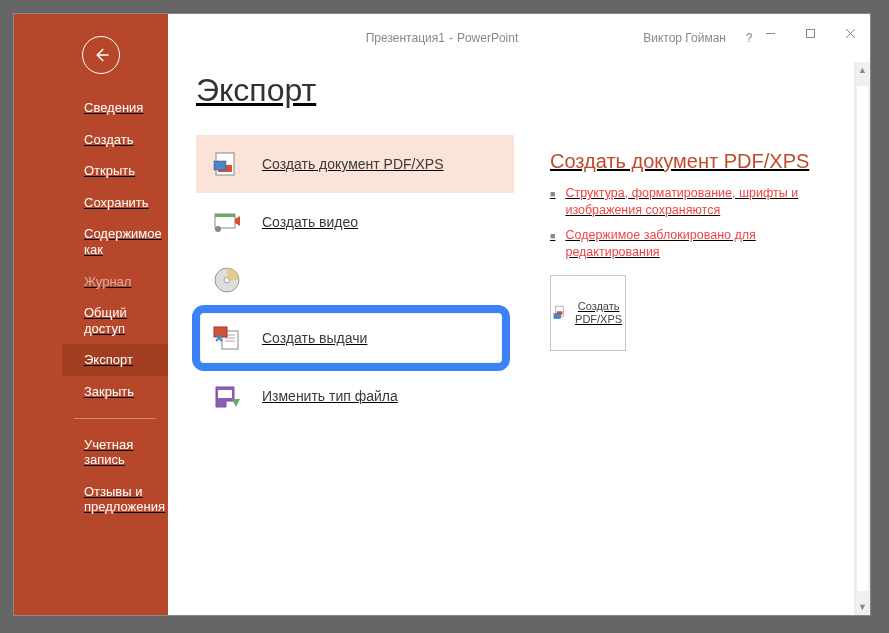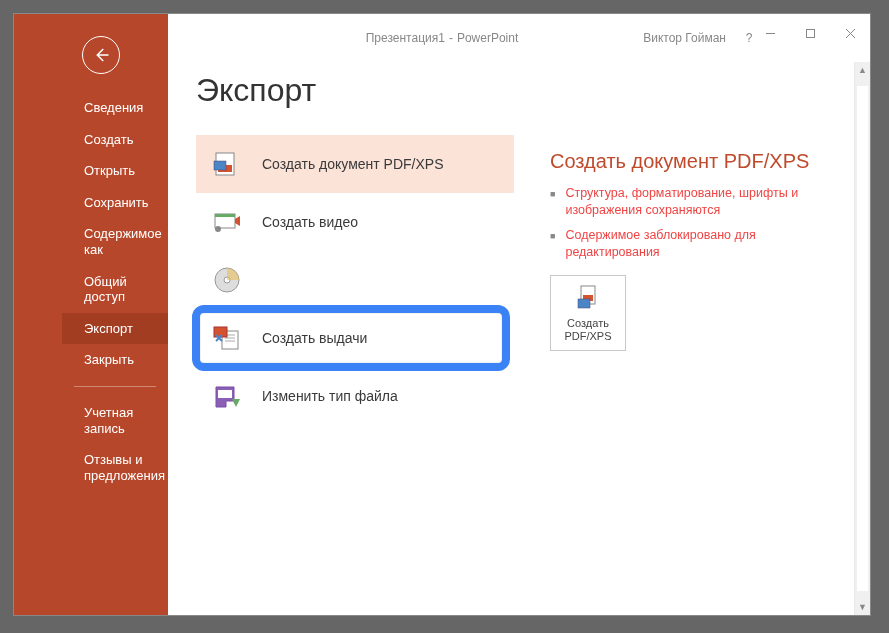--- a/index.html
+++ b/index.html
@@ -1,17 +1,17 @@
 <!DOCTYPE html>
 <html><head>
 <meta charset="utf-8">
 <style>
 * { box-sizing: border-box; margin: 0; padding: 0; font-family: "Segoe UI", Tahoma, sans-serif; }
 body { background: #666; width: 889px; height: 633px; overflow: hidden; }
-.outer { width: 889px; height: 633px; padding: 14px 16px 18px 14px; }
+.outer { width: 889px; height: 633px; padding: 14px 16px 18px 14px; text-decoration: underline; }
 .window { width: 856px; height: 601px; background: #fff; position: relative; display: flex; box-shadow: 0 0 0 1px #888; }
 
 
 .titlebar { position: absolute; top: 0; left: 0; right: 0; height: 48px; display: flex; align-items: center; justify-content: center; font-size: 12px; color: #888; pointer-events: none; }
 .title-center { position: absolute; left: 50%; transform: translateX(-50%); display: flex; gap: 4px; }
 .title-right { position: absolute; right: 82px; }
 .help-q { position: absolute; right: 128px; width: 18px; text-align: center; cursor: pointer; pointer-events: auto; }
 .win-controls { position: absolute; right: 0; top: 6px; display: flex; gap: 0; pointer-events: auto; }
 .win-btn { width: 40px; height: 26px; display: flex; align-items: center; justify-content: center; font-size: 13px; color: #777; cursor: pointer; }
 
@@ -36,21 +36,21 @@
 .export-item.multiline .ex-label { line-height: 1.25; }
 .ex-icon { width: 34px; height: 34px; display: flex; align-items: center; justify-content: center; flex-shrink: 0; }
 .ex-label { font-size: 14px; color: #3a3a3a; }
 .ex-highlight { border: 8px solid #3b82f6; border-radius: 12px; box-shadow: 0 0 0 1px rgba(0,0,0,0.05) inset; margin: -4px; padding: 8px 10px; }
 
 .col-right { padding-left: 34px; padding-top: 78px; width: 330px; }
 .detail-title { font-size: 20px; color: #c04b2c; font-weight: 400; margin-bottom: 12px; }
 .bullet { display: flex; gap: 10px; font-size: 12.5px; color: #ef4444; margin-bottom: 8px; line-height: 1.35; }
 .bullet::before { content: "\25a0"; color: #888; font-size: 9px; margin-top: 3px; }
 
-.action-btn { width: 76px; height: 76px; border: 1px solid #c8c8c8; margin-top: 14px; display: flex; flex-direction: column; align-items: center; justify-content: center; gap: 4px; cursor: pointer; font-size: 11px; color: #444; text-align: center; line-height: 1.15; }
+.action-btn { width: 76px; height: 76px; border: 1px solid #c8c8c8; margin-top: 14px; display: flex; flex-direction: row; align-items: center; justify-content: center; gap: 4px; cursor: pointer; font-size: 11px; color: #444; text-align: center; line-height: 1.15; }
 
 
 .scrollbar { position: absolute; right: 0; top: 48px; bottom: 0; width: 16px; background: #f0f0f0; border-left: 1px solid #e8e8e8; }
 .sb-arrow { height: 16px; display: flex; align-items: center; justify-content: center; color: #888; font-size: 9px; cursor: pointer; }
 .sb-thumb { position: absolute; top: 24px; bottom: 24px; left: 2px; right: 2px; background: #fff; }
 </style>
 </head>
 <body>
 
 <div class="outer">
@@ -89,20 +89,21 @@
       <svg viewBox="0 0 24 24">
             <path d="M15 4 L7 12 L15 20 M7 12 L22 12" stroke="#fff" stroke-width="2" fill="none"></path>
           </svg>
     </div>
     <div class="nav-items">
       <div class="nav-item"><span>Сведения</span></div>
       <div class="nav-item"><span>Создать</span></div>
       <div class="nav-item"><span>Открыть</span></div>
       <div class="nav-item"><span>Сохранить</span></div>
       <div class="nav-item"><span>Содержимое как</span></div>
+      <div class="nav-item disabled"><span>Журнал</span></div>
       <div class="nav-item"><span>Общий доступ</span></div>
       <div class="nav-item active"><span>Экспорт</span></div>
       <div class="nav-item"><span>Закрыть</span></div>
       <div class="nav-sep"></div>
       <div class="nav-item"><span>Учетная запись</span></div>
       <div class="nav-item"><span>Отзывы и предложения</span></div>
     </div>
   </div>
 
   <div class="main">

